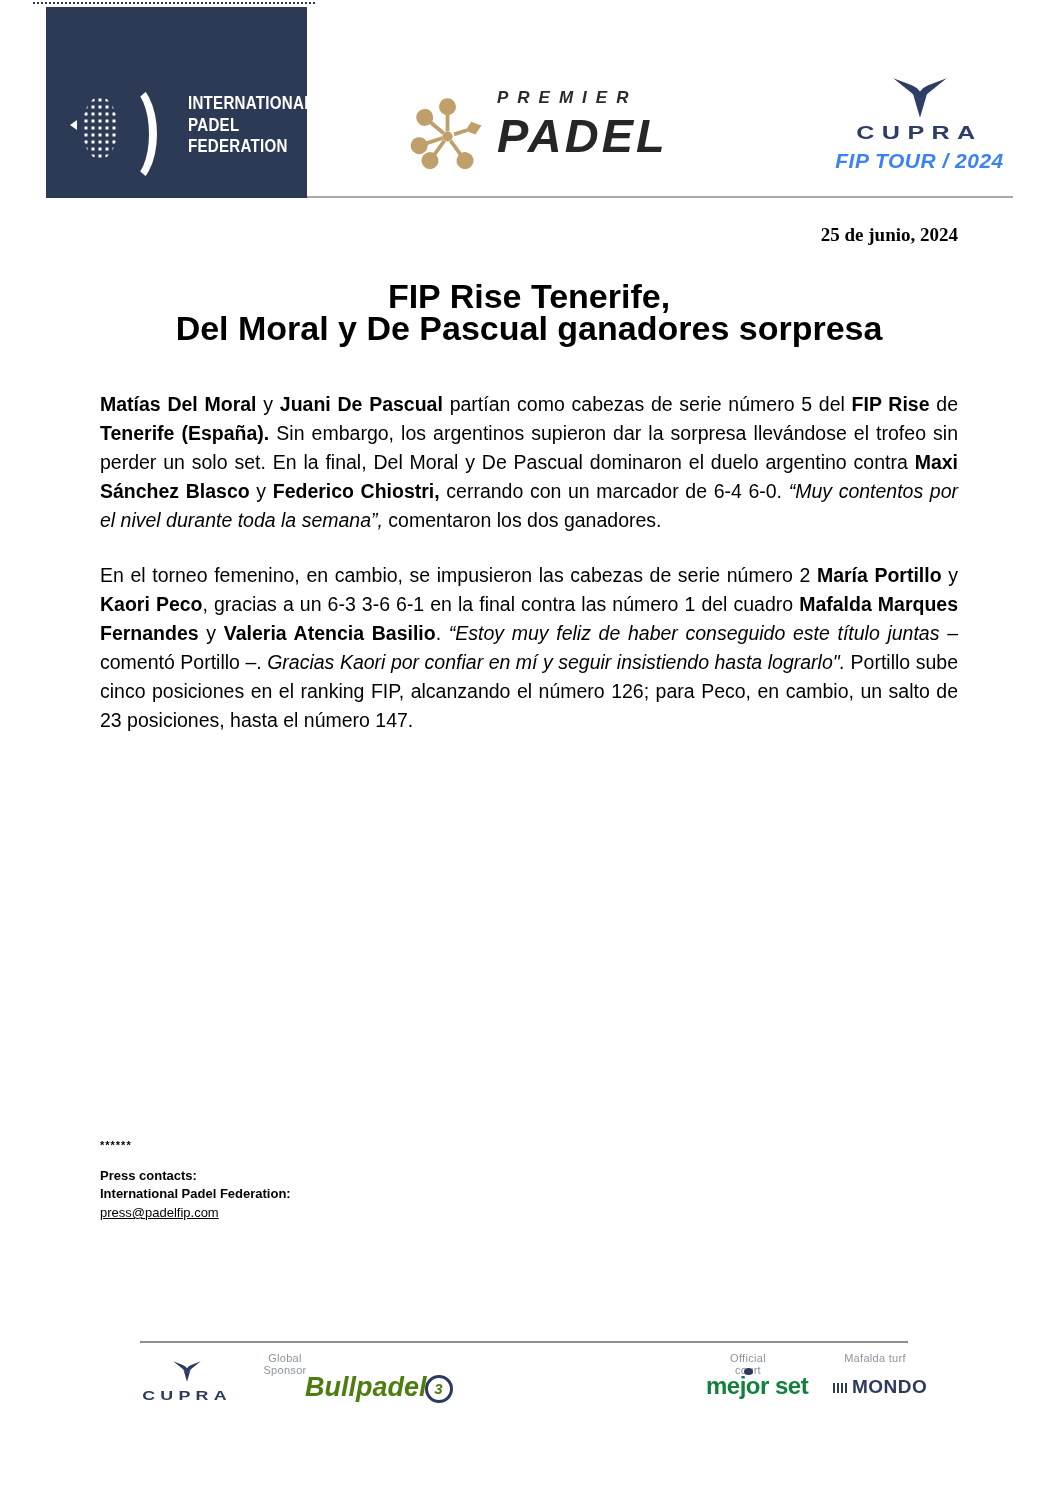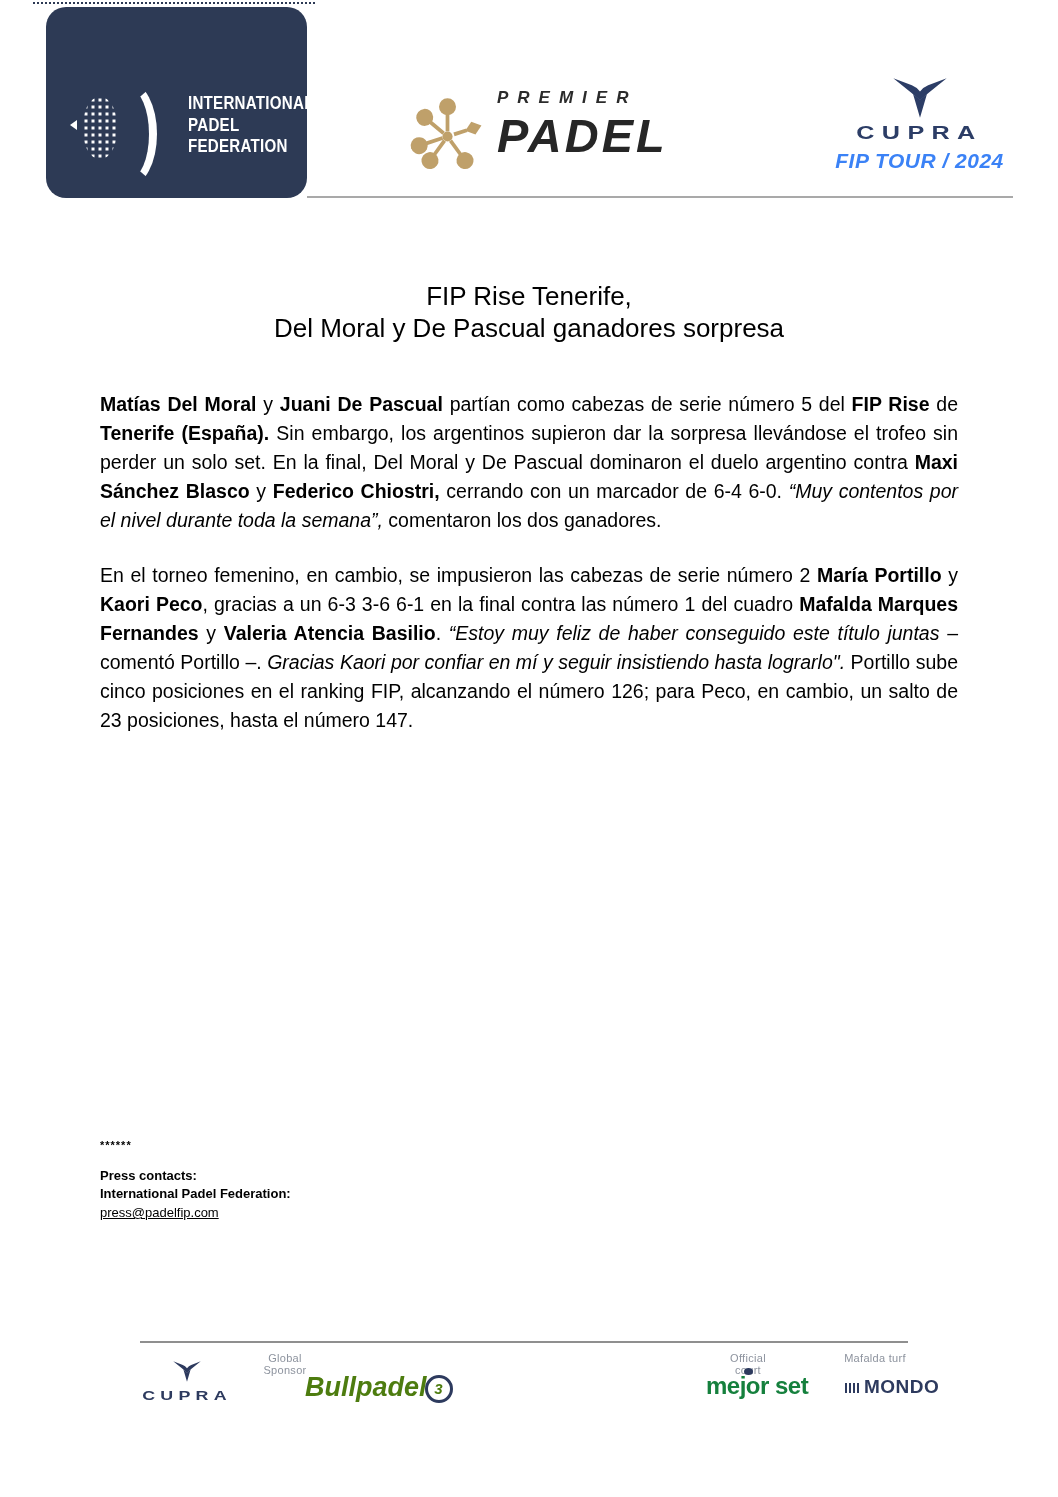--- a/index.html
+++ b/index.html
@@ -13,21 +13,20 @@
     overflow:hidden;
   }
   
   .top-dotted-line{
     position:absolute;left:33px;top:2px;width:282px;height:0;
     border-top:2px dotted #2d3a55;
   }
   .ipf-box{
     position:absolute;left:46px;top:7px;width:261px;height:191px;
     background:#2d3a55;
-    border-radius:20px;
   }
   .ipf-icon{position:absolute;left:22px;top:75px;width:95px;height:95px;}
   .ipf-arrow{
     position:absolute;left:2px;top:38px;width:0;height:0;
     border-top:5px solid transparent;border-bottom:5px solid transparent;
     border-right:7px solid #ffffff;
   }
   .ipf-dots{
     position:absolute;left:14px;top:14px;width:36px;height:64px;
     background-image:radial-gradient(circle,#ffffff 1.7px,rgba(255,255,255,0) 1.9px);
@@ -73,21 +72,21 @@
     position:absolute;left:307px;top:196px;width:706px;height:2px;background:#a9a9a9;
   }
   
   .date-line{
     position:absolute;left:100px;top:224px;width:858px;
     text-align:right;font-family:"Liberation Serif", serif;
     font-weight:bold;font-size:19px;color:#000;
   }
   .doc-title{
     position:absolute;left:60px;top:280px;width:938px;
-    text-align:center;font-weight:normal;font-size:26px;line-height:32px;color:#000;
+    text-align:center;font-weight:bold;font-size:34px;line-height:32px;color:#000;
   }
   
   .body-par{
     position:absolute;left:100px;width:858px;
     font-size:19.5px;line-height:29px;color:#000;
     text-align:justify;
   }
   #par1{top:370px;}
   #par2{top:541px;}
   .seg-bold{font-weight:bold;}
@@ -129,21 +128,21 @@
   }
   .mejorset-logo{
     position:absolute;left:706px;top:1372px;width:88px;text-align:center;
     font-size:24px;font-weight:bold;color:#15803d;letter-spacing:-.5px;white-space:nowrap;
   }
   .mejorset-bubble{
     position:absolute;left:38px;top:-4px;width:9px;height:7px;background:#2d3a5e;border-radius:50%;
   }
   .mondo-logo{
     position:absolute;left:833px;top:1376px;width:90px;text-align:center;
-    font-size:19px;font-weight:900;color:#2d3a5e;letter-spacing:.5px;white-space:nowrap;margin-left:12px;
+    font-size:19px;font-weight:900;color:#2d3a5e;letter-spacing:.5px;white-space:nowrap;
   }
   .mondo-bars{display:inline-block;margin-right:3px;}
   .mondo-bars i{
     display:inline-block;width:2px;height:10px;background:#2d3a5e;margin-right:2px;
   }
 </style>
 </head>
 <body>
 
 <div class="page">
@@ -205,20 +204,21 @@
         <path d="M4 3 L36 15 Q44 18 50 26 Q56 18 64 15 L96 3 L65 28 L50 41 L35 28 Z"></path>
         <path d="M38 30 L50 71 L62 30 L50 40 Z"></path>
       </g>
     </svg>
     <div class="cupra-word">CUPRA</div>
     <div class="cupra-tour">FIP TOUR / 2024</div>
   </div>
 
   <div class="header-rule"></div>
 
+  <div class="date-line">25 de junio, 2024</div>
 
   <div class="doc-title">
     <div>FIP Rise Tenerife,</div>
     <div>Del Moral y De Pascual ganadores sorpresa</div>
   </div>
 
   <p class="body-par" id="par1"><span class="seg-bold">Matías Del Moral</span><span class="seg-normal"> y </span><span class="seg-bold">Juani De Pascual</span><span class="seg-normal"> partían como cabezas de serie número 5 del </span><span class="seg-bold">FIP Rise</span><span class="seg-normal"> de </span><span class="seg-bold">Tenerife (España).</span><span class="seg-normal"> Sin embargo, los argentinos supieron dar la sorpresa llevándose el trofeo sin perder un solo set. En la final, Del Moral y De Pascual dominaron el duelo argentino contra </span><span class="seg-bold">Maxi Sánchez Blasco</span><span class="seg-normal"> y </span><span class="seg-bold">Federico Chiostri,</span><span class="seg-normal"> cerrando con un marcador de 6-4 6-0. </span><span class="seg-italic">“Muy contentos por el nivel durante toda la semana”,</span><span class="seg-normal"> comentaron los dos ganadores.</span></p>
 
   <p class="body-par" id="par2"><span class="seg-normal">En el torneo femenino, en cambio, se impusieron las cabezas de serie número 2 </span><span class="seg-bold">María Portillo</span><span class="seg-normal"> y </span><span class="seg-bold">Kaori Peco</span><span class="seg-normal">, gracias a un 6-3 3-6 6-1 en la final contra las número 1 del cuadro </span><span class="seg-bold">Mafalda Marques Fernandes</span><span class="seg-normal"> y </span><span class="seg-bold">Valeria Atencia Basilio</span><span class="seg-normal">. </span><span class="seg-italic">“Estoy muy feliz de haber conseguido este título juntas</span><span class="seg-normal"> – comentó Portillo –. </span><span class="seg-italic">Gracias Kaori por confiar en mí y seguir insistiendo hasta lograrlo".</span><span class="seg-normal"> Portillo sube cinco posiciones en el ranking FIP, alcanzando el número 126; para Peco, en cambio, un salto de 23 posiciones, hasta el número 147.</span></p>
 

